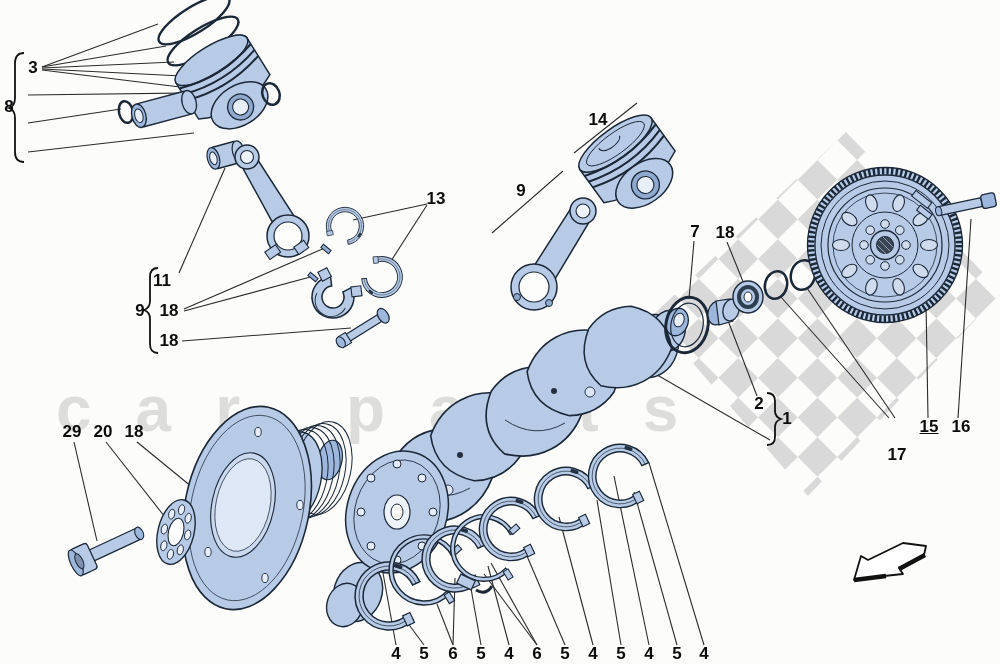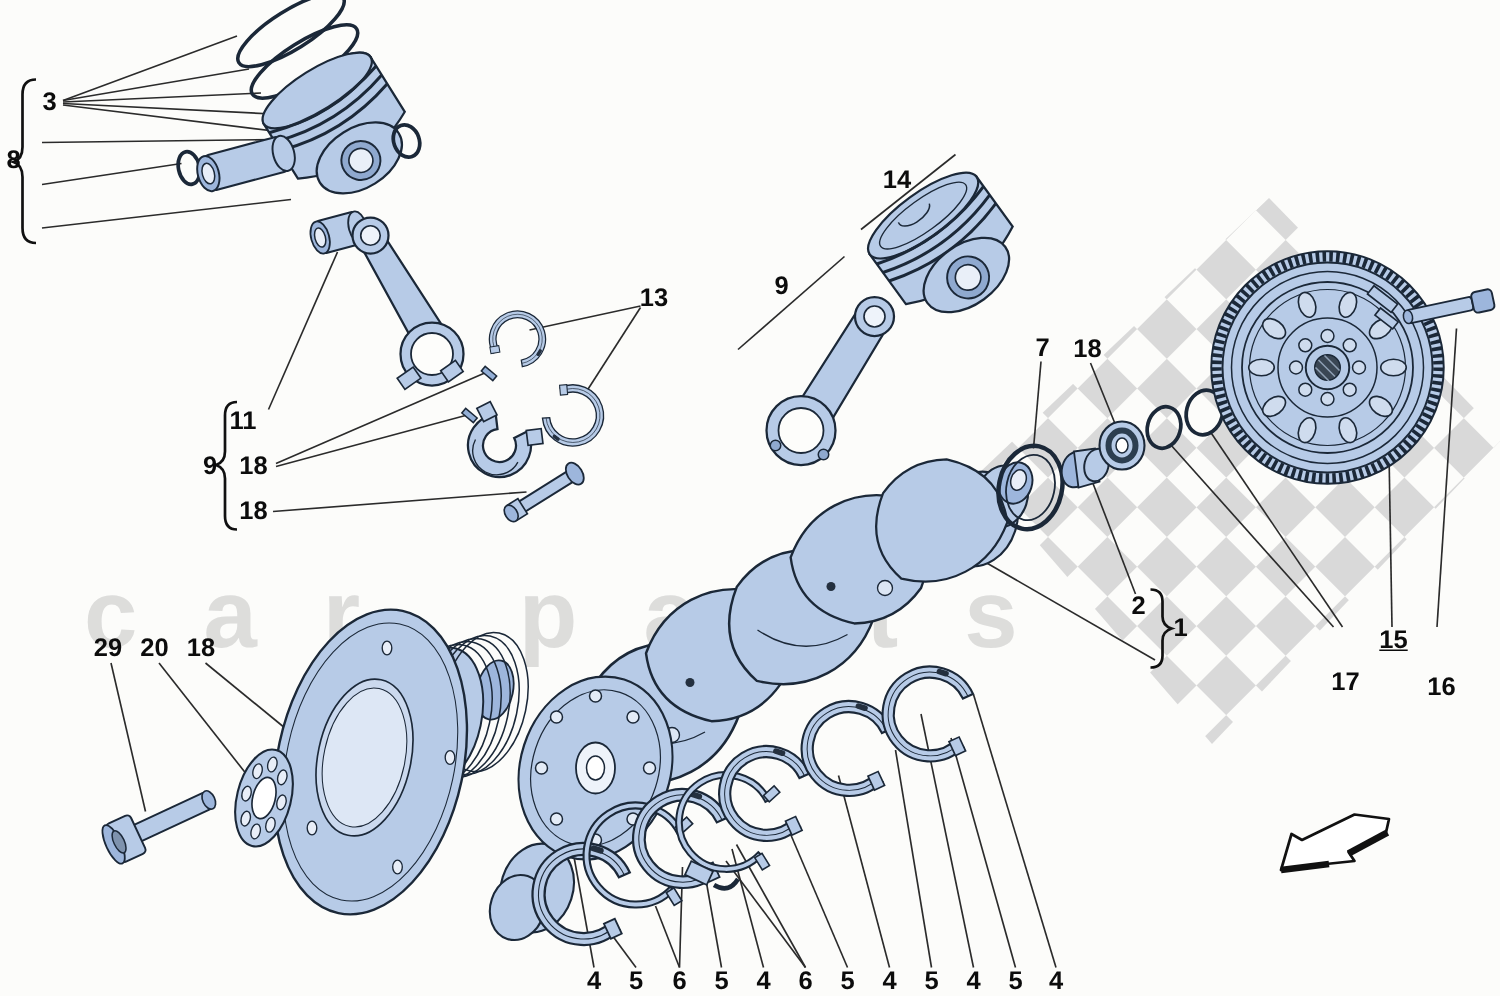--- a/index.html
+++ b/index.html
@@ -365,21 +365,21 @@
       <div class="callout" style="left: 169px; top: 341px;">18</div>
       <div class="callout" style="left: 436px; top: 199px;">13</div>
       <div class="callout" style="left: 521px; top: 191px;">9</div>
       <div class="callout" style="left: 598px; top: 120px;">14</div>
       <div class="callout" style="left: 695px; top: 232px;">7</div>
       <div class="callout" style="left: 725px; top: 233px;">18</div>
       <div class="callout" style="left: 759px; top: 404px;">2</div>
       <div class="callout" style="left: 787px; top: 419px;">1</div>
       <div class="callout" style="left: 897px; top: 427px; margin-top: 28px;">17</div>
       <div class="callout" style="left: 929px; top: 427px; text-decoration: underline;">15</div>
-      <div class="callout" style="left: 961px; top: 427px; margin-top: 31px;">16</div>
+      <div class="callout" style="left: 961px; top: 427px;">16</div>
       <div class="callout" style="left: 72px; top: 432px;">29</div>
       <div class="callout" style="left: 103px; top: 432px;">20</div>
       <div class="callout" style="left: 134px; top: 432px;">18</div>
       <div class="callout" style="left: 396px; top: 654px;">4</div>
       <div class="callout" style="left: 424px; top: 654px;">5</div>
       <div class="callout" style="left: 453px; top: 654px;">6</div>
       <div class="callout" style="left: 481px; top: 654px;">5</div>
       <div class="callout" style="left: 509px; top: 654px;">4</div>
       <div class="callout" style="left: 537px; top: 654px;">6</div>
       <div class="callout" style="left: 565px; top: 654px;">5</div>

